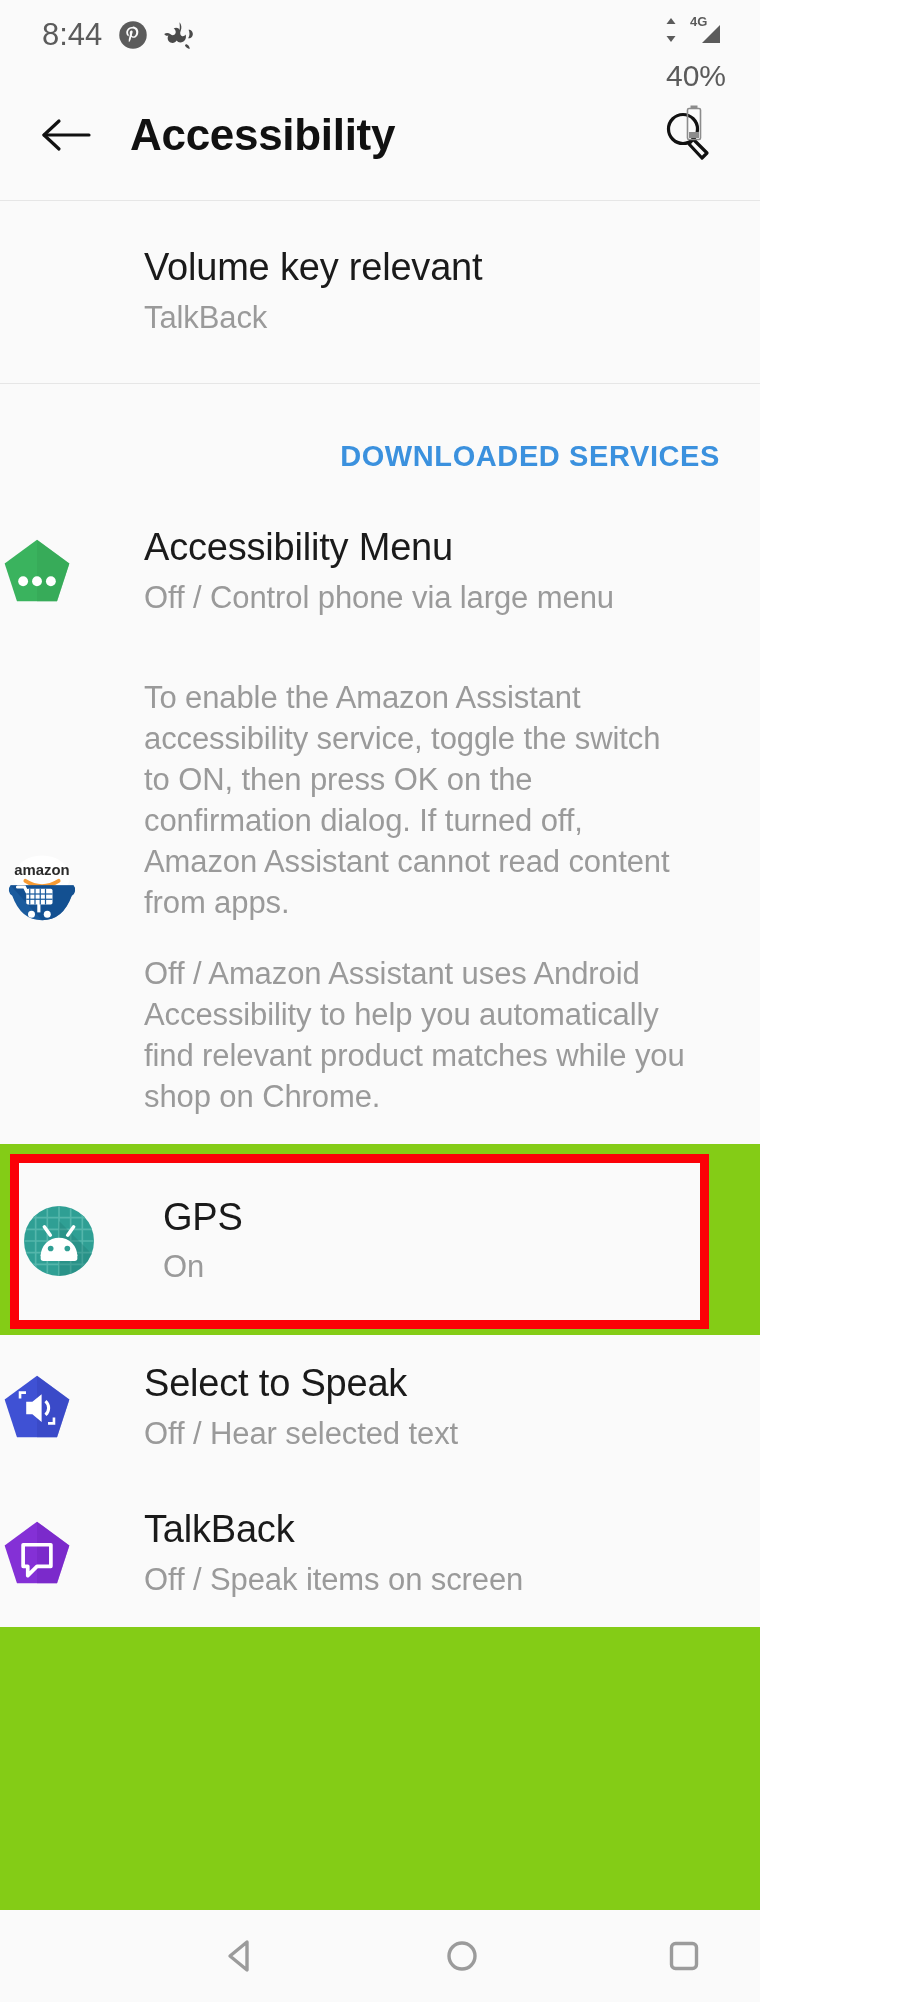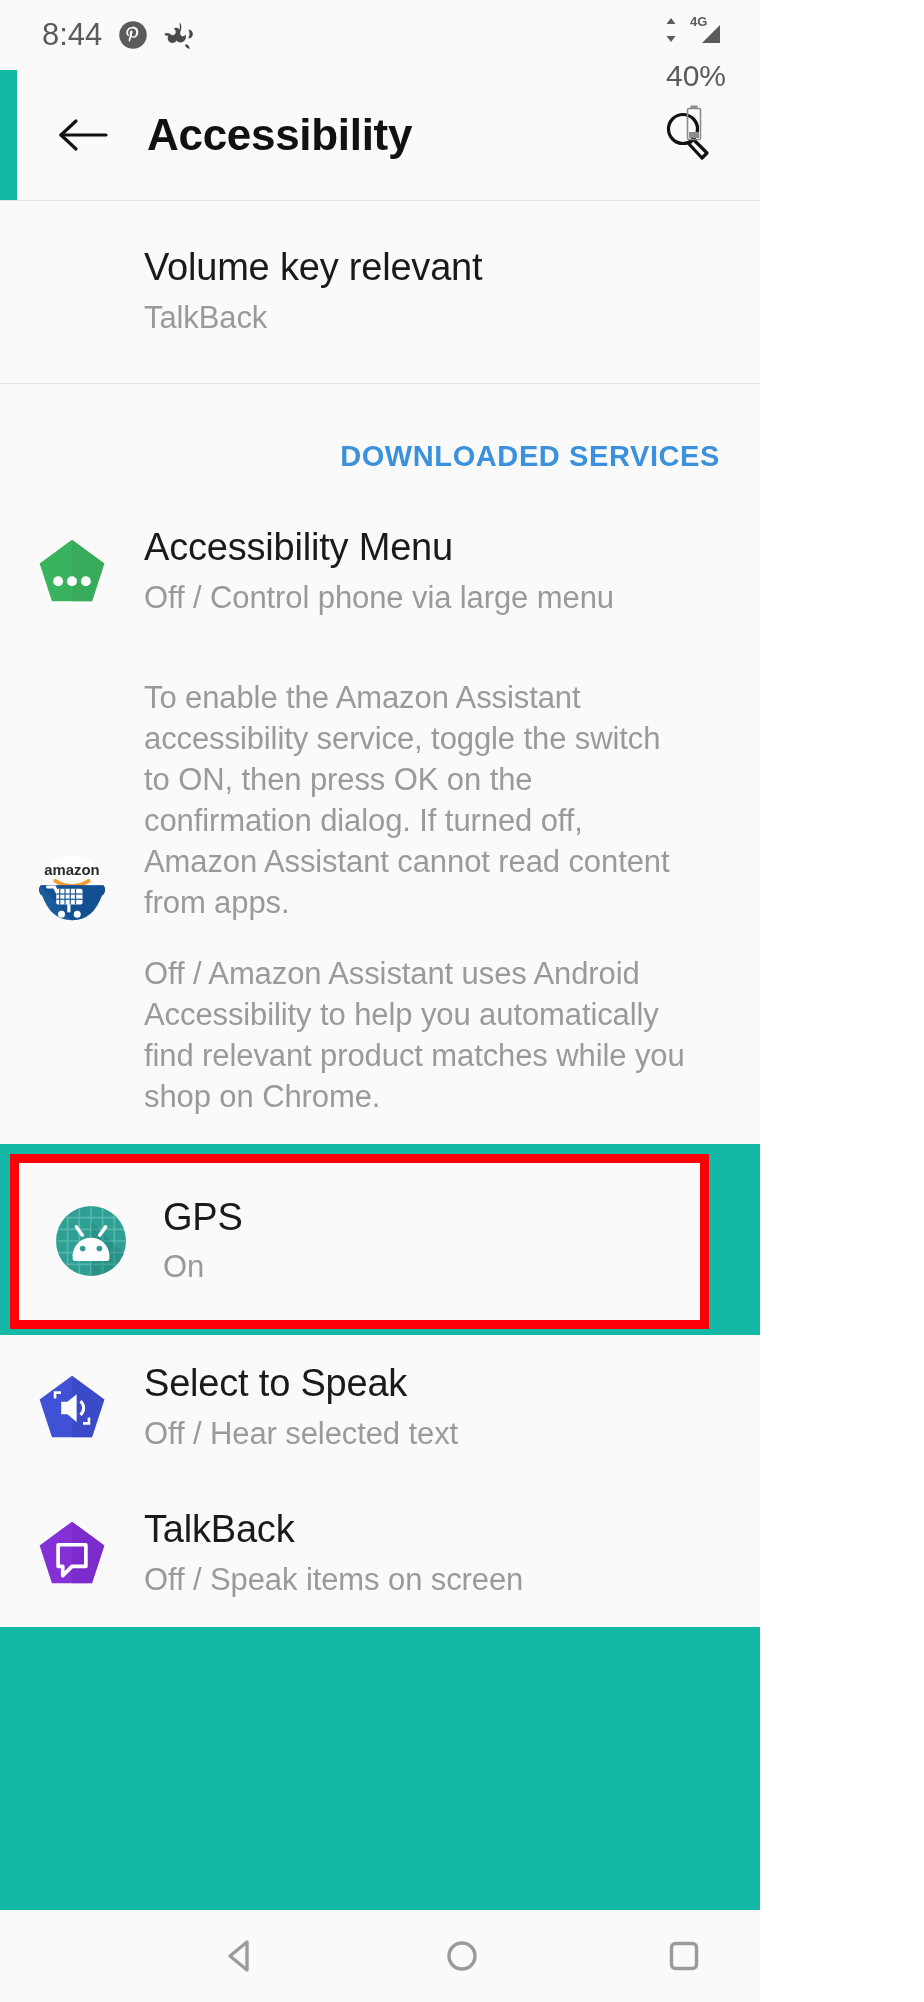--- a/index.html
+++ b/index.html
@@ -8,21 +8,21 @@
     background: #ffffff;
   }
   body {
     font-family: "Liberation Sans", sans-serif;
     -webkit-font-smoothing: antialiased;
   }
   #phone {
     position: relative;
     width: 760px;
     height: 2002px;
-    background: #14b8a6;
+    background: #84cc16;
     overflow: hidden;
   }
 
   
   .status-bar {
     position: relative;
     height: 70px;
     display: flex;
     align-items: center;
     padding: 0 34px 0 42px;
@@ -55,21 +55,20 @@
   .icon-sq { display:block; }
 
   
   .app-bar {
     height: 130px;
     display: flex;
     align-items: center;
     padding: 0 40px 0 36px;
     box-sizing: border-box;
     background: #fafafa;
-    margin-left: 17px;
   }
   .back-btn {
     width: 62px;
     height: 62px;
     display: flex;
     align-items: center;
     justify-content: center;
     cursor: pointer;
   }
   .app-title {
@@ -102,21 +101,21 @@
     padding: 0 40px 0 0;
     box-sizing: border-box;
     background: #fafafa;
     cursor: pointer;
   }
   .row-icon-slot {
     width: 144px;
     min-width: 144px;
     display: flex;
     align-items: center;
-    justify-content: center;
+    justify-content: flex-start;
   }
   .row-body {
     flex: 1;
     padding-right: 30px;
   }
   .row-title {
     font-size: 38px;
     color: #1a1a1a;
     line-height: 1.18;
     letter-spacing: -0.2px;

